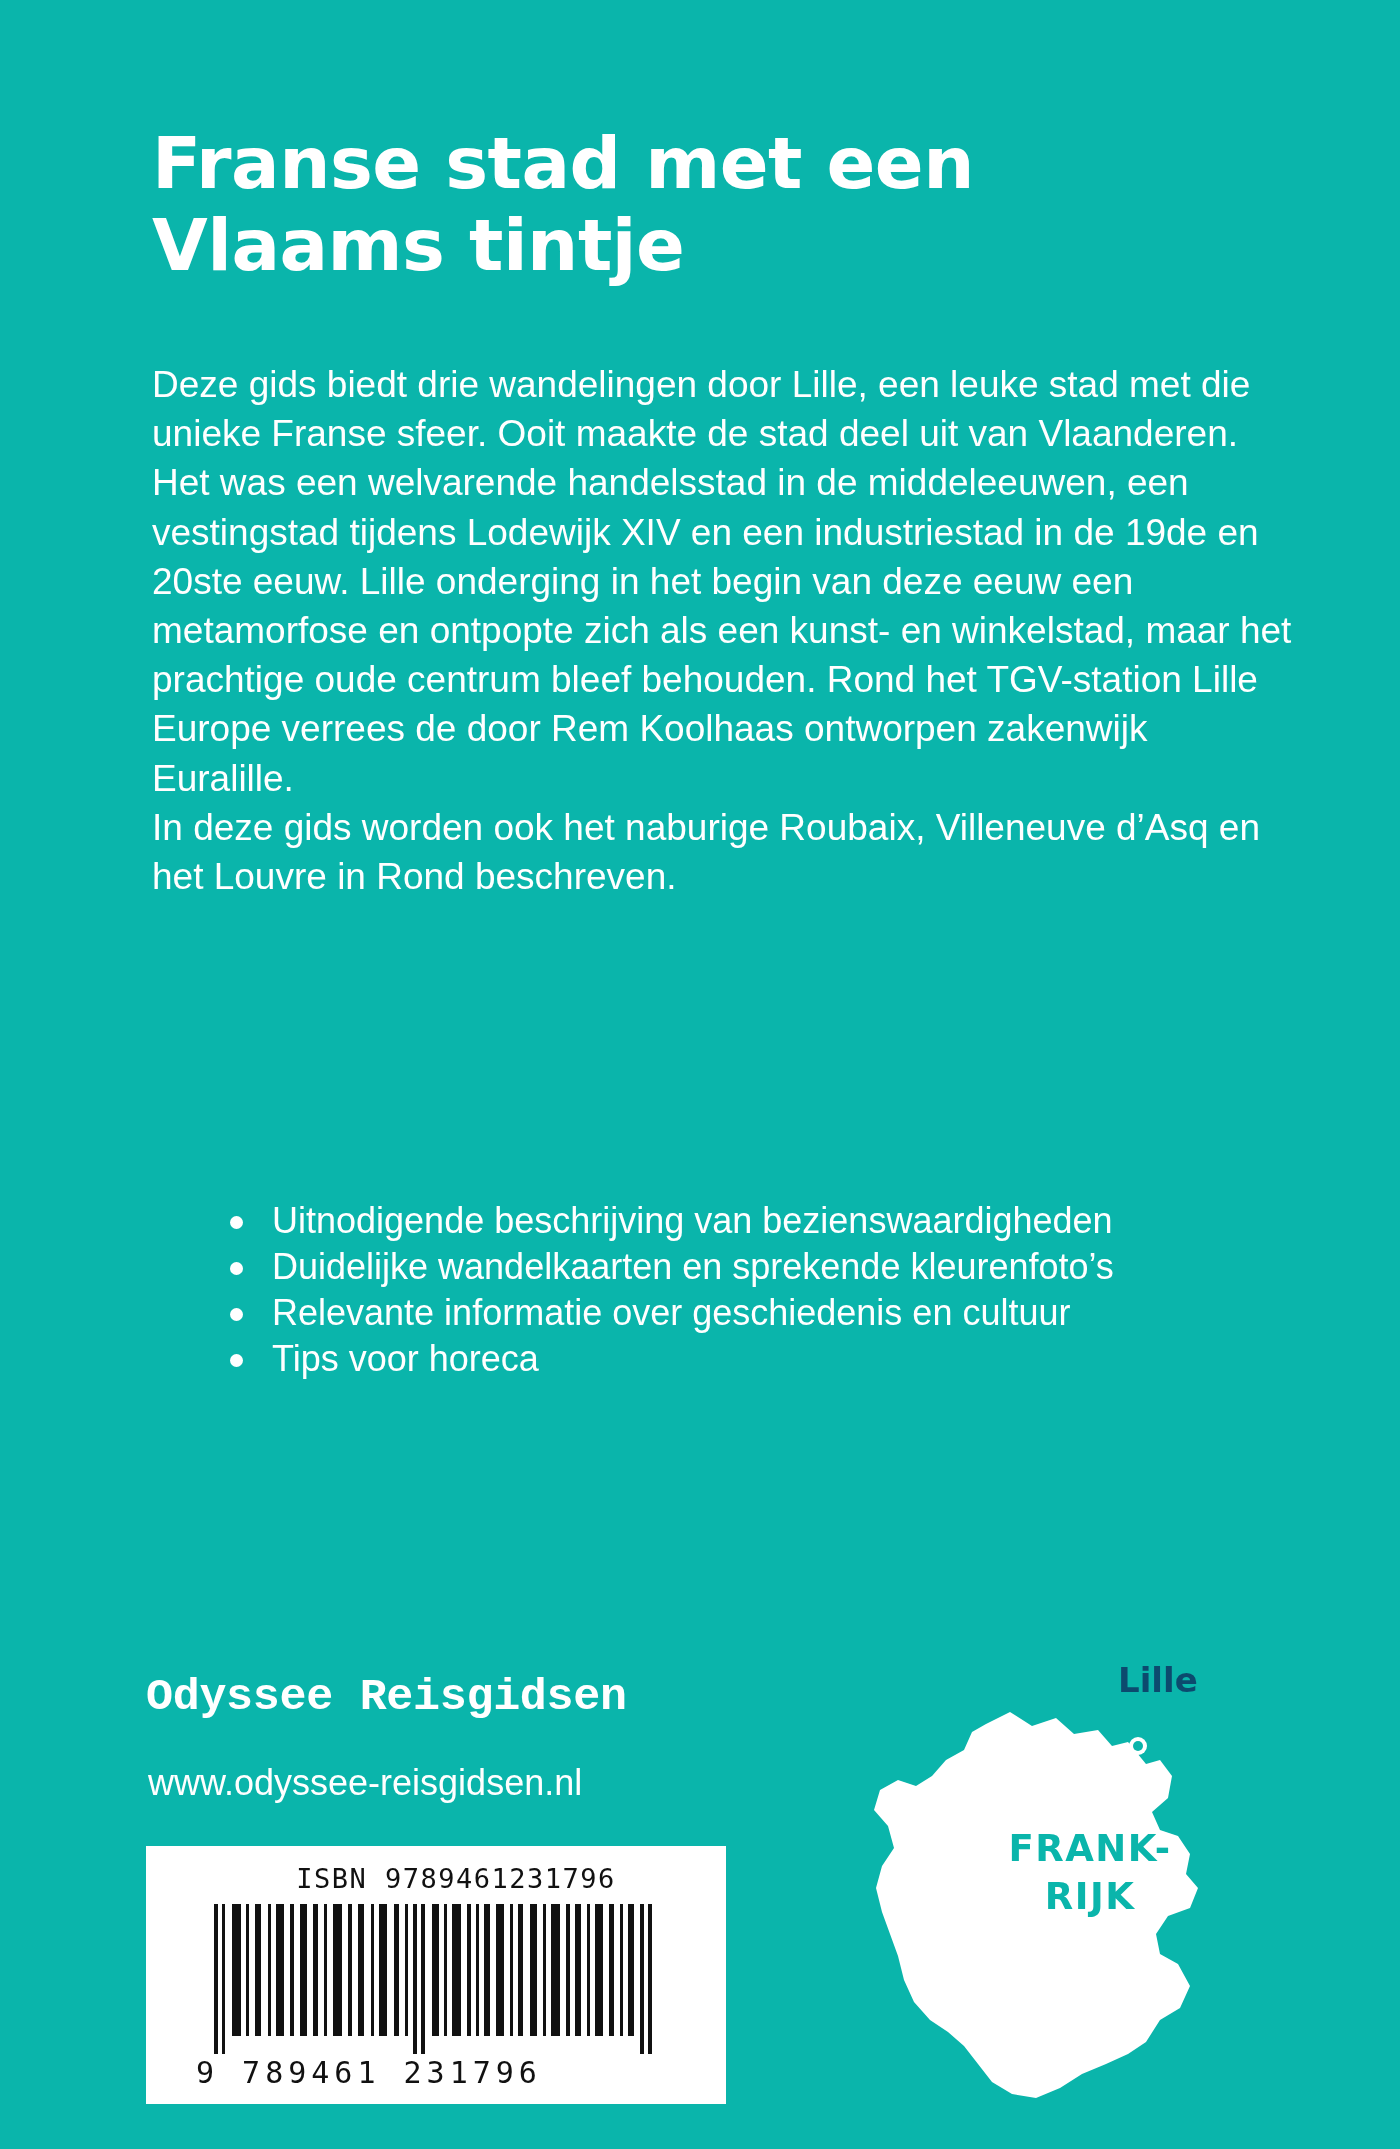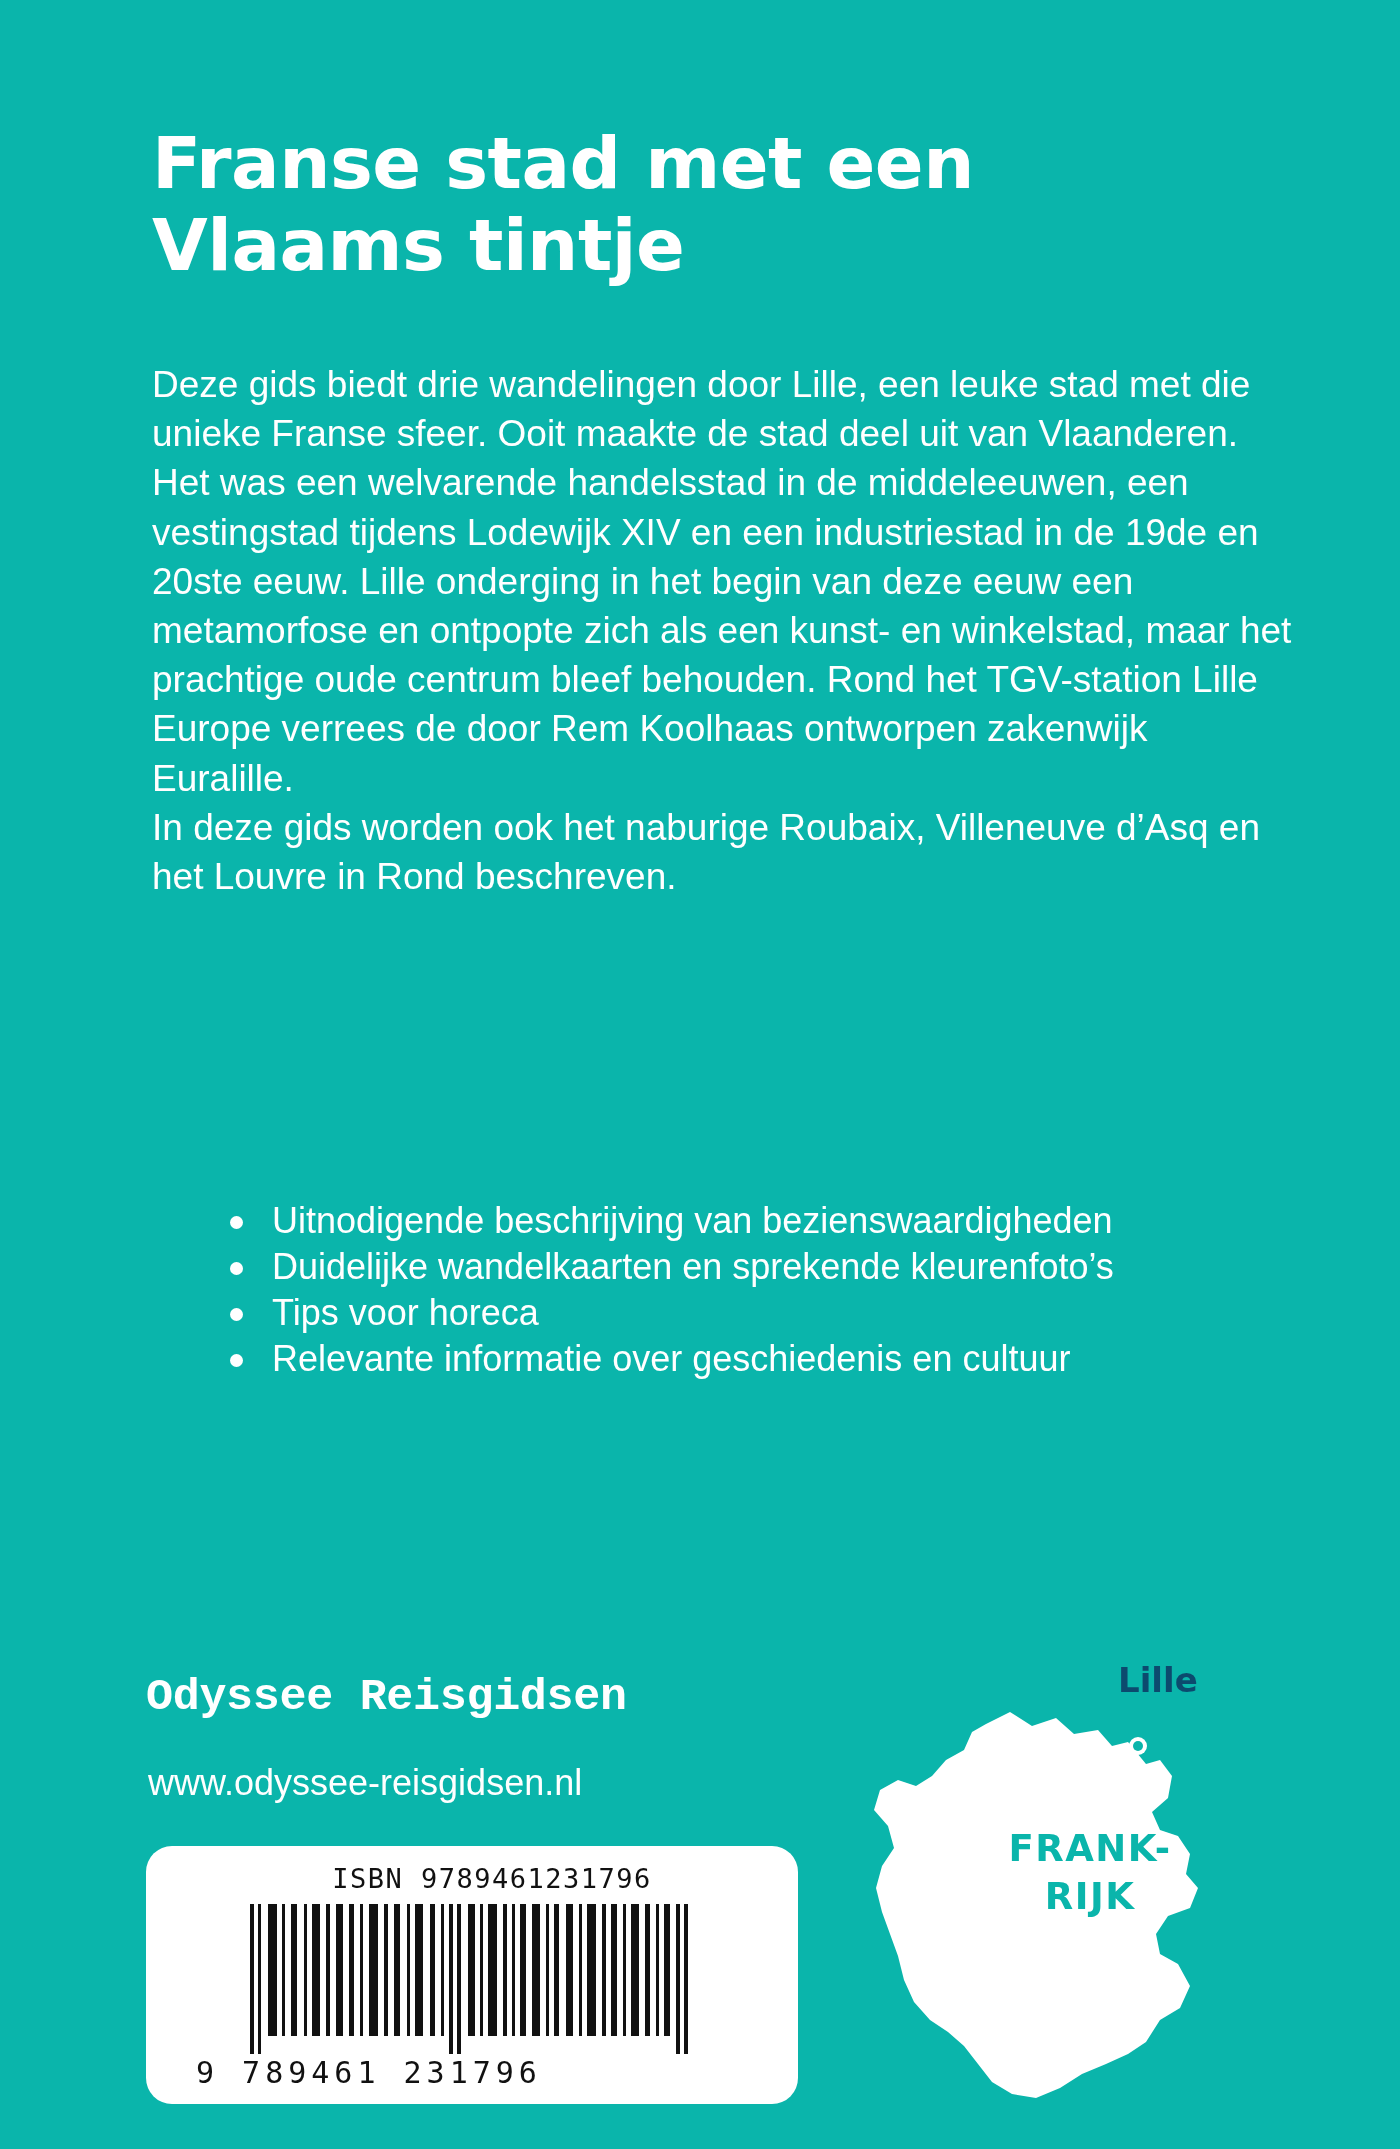--- a/index.html
+++ b/index.html
@@ -110,26 +110,25 @@
     color: #ffffff;
     font-family: "Liberation Sans", sans-serif;
     font-size: 36px;
   }
 
   
   .barcode-box {
     position: absolute;
     left: 146px;
     top: 1846px;
-    width: 652px;
+    width: 580px;
     height: 258px;
     background: #ffffff;
     box-sizing: border-box;
     padding: 8px 0 0 0;
-    border-radius: 26px;
   }
   .barcode-isbn {
     text-align: center;
     font-family: "DejaVu Sans Mono", monospace;
     font-size: 27px;
     color: #111111;
     letter-spacing: 1.5px;
     margin-top: 9px;
     padding-left: 40px;
   }
@@ -210,25 +209,25 @@
     <li>
       <span class="dot"></span>
       <span>Uitnodigende beschrijving van bezienswaardigheden</span>
     </li>
     <li>
       <span class="dot"></span>
       <span>Duidelijke wandelkaarten en sprekende kleurenfoto’s</span>
     </li>
     <li>
       <span class="dot"></span>
-      <span>Tips voor horeca</span>
+      <span>Relevante informatie over geschiedenis en cultuur</span>
     </li>
     <li>
       <span class="dot"></span>
-      <span>Relevante informatie over geschiedenis en cultuur</span>
+      <span>Tips voor horeca</span>
     </li>
   </ul>
 
   <div class="publisher">Odyssee Reisgidsen</div>
   <div class="website">www.odyssee-reisgidsen.nl</div>
 
   <div class="barcode-box">
     <div class="barcode-isbn">ISBN 9789461231796</div>
     <svg class="barcode-bars" viewBox="0 0 520 150" preserveAspectRatio="none">
       <g fill="#111111">

